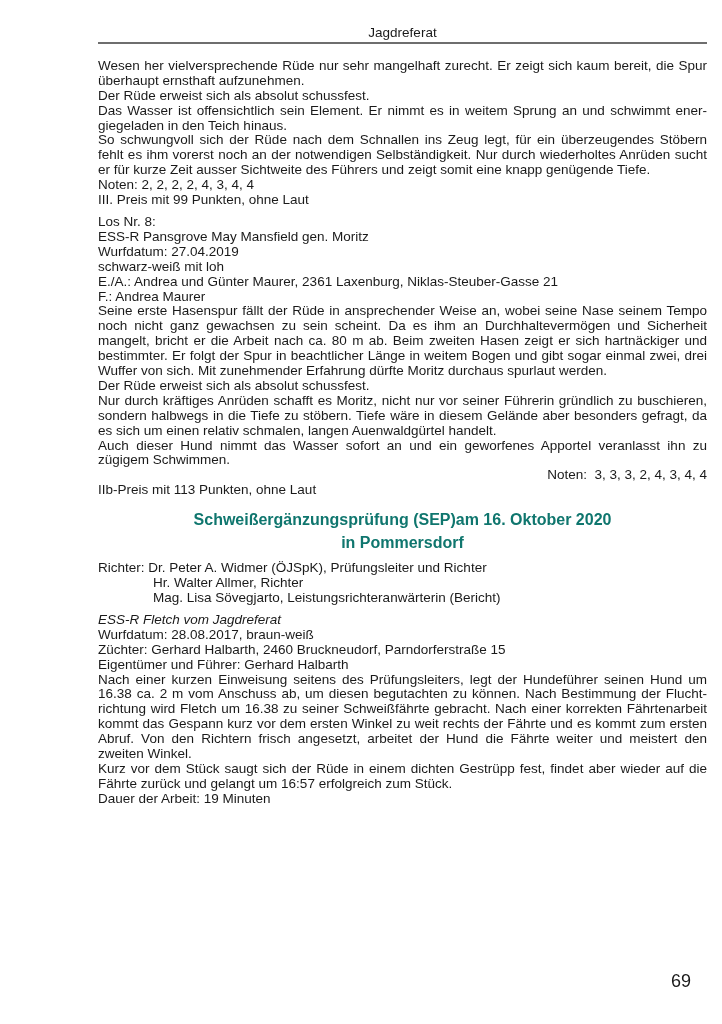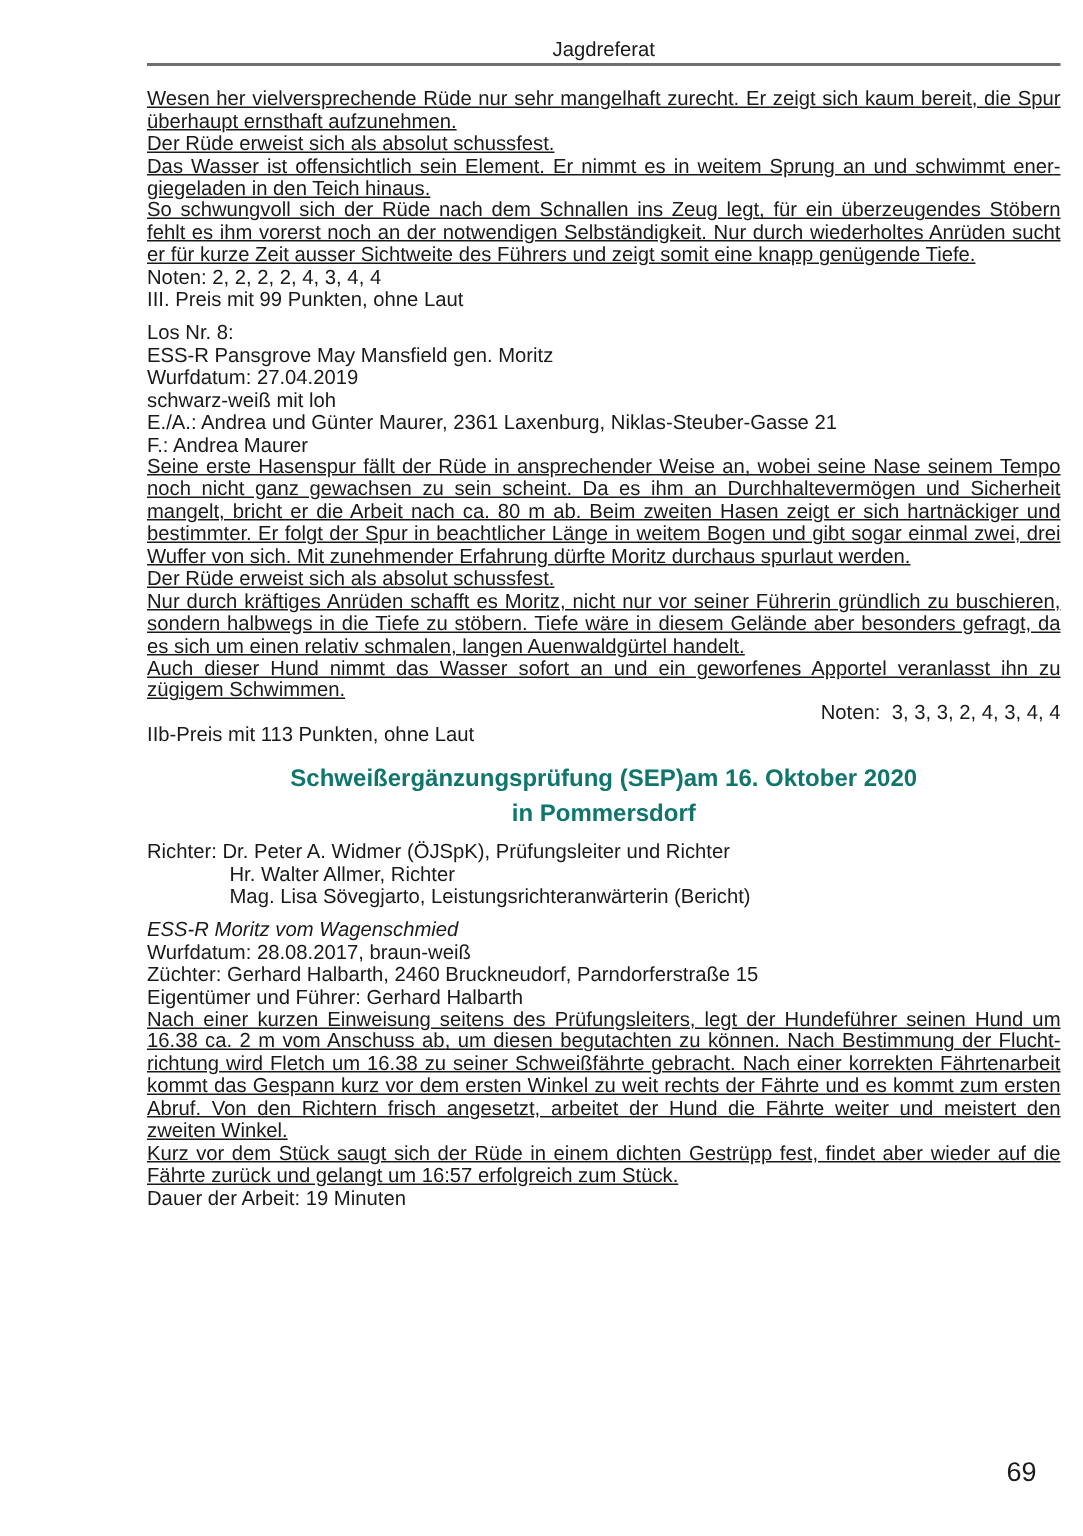--- a/index.html
+++ b/index.html
@@ -26,21 +26,20 @@
   .htitle, .hsub { text-align: center; }
   .hrule {
     height: 2px;
     background: #6e6e6e;
     margin: 1px 0 2px 0;
   }
   .block { margin-bottom: 7px; }
   .just {
     text-align: justify;
     hyphens: manual;
-    text-decoration: underline;
     -webkit-hyphens: manual;
   }
   .pre { white-space: pre-wrap; text-align: right; }
   .indent { padding-left: 55px; }
   .italic { font-style: italic; }
   .sep-heading {
     margin: 10px 0 7px 0;
     text-align: center;
     font-size: 16px;
     line-height: 23px;
@@ -94,21 +93,21 @@
     <span class="hl">in Pommersdorf</span>
   </h2>
 
   <section class="block">
     <p>Richter: Dr. Peter A. Widmer (ÖJSpK), Prüfungsleiter und Richter</p>
     <p class="indent">Hr. Walter Allmer, Richter</p>
     <p class="indent">Mag. Lisa Sövegjarto, Leistungsrichteranwärterin (Bericht)</p>
   </section>
 
   <section class="block">
-    <p class="italic">ESS-R Moritz vom Wagenschmied</p>
+    <p class="italic">ESS-R Fletch vom Jagdreferat</p>
     <p>Wurfdatum: 28.08.2017, braun-weiß</p>
     <p>Züchter: Gerhard Halbarth, 2460 Bruckneudorf, Parndorferstraße 15</p>
     <p>Eigentümer und Führer: Gerhard Halbarth</p>
     <p class="just">Nach einer kurzen Einweisung seitens des Prüfungsleiters, legt der Hundeführer seinen Hund um 16.38 ca. 2 m vom Anschuss ab, um diesen begutachten zu können. Nach Bestimmung der Flucht­richtung wird Fletch um 16.38 zu seiner Schweißfährte gebracht. Nach einer korrekten Fährtenar­beit kommt das Gespann kurz vor dem ersten Winkel zu weit rechts der Fährte und es kommt zum ersten Abruf. Von den Richtern frisch angesetzt, arbeitet der Hund die Fährte weiter und meistert den zweiten Winkel.</p>
     <p class="just">Kurz vor dem Stück saugt sich der Rüde in einem dichten Gestrüpp fest, findet aber wieder auf die Fährte zurück und gelangt um 16:57 erfolgreich zum Stück.</p>
     <p>Dauer der Arbeit: 19 Minuten</p>
   </section>
 
   <div class="page-number">69</div>
 

